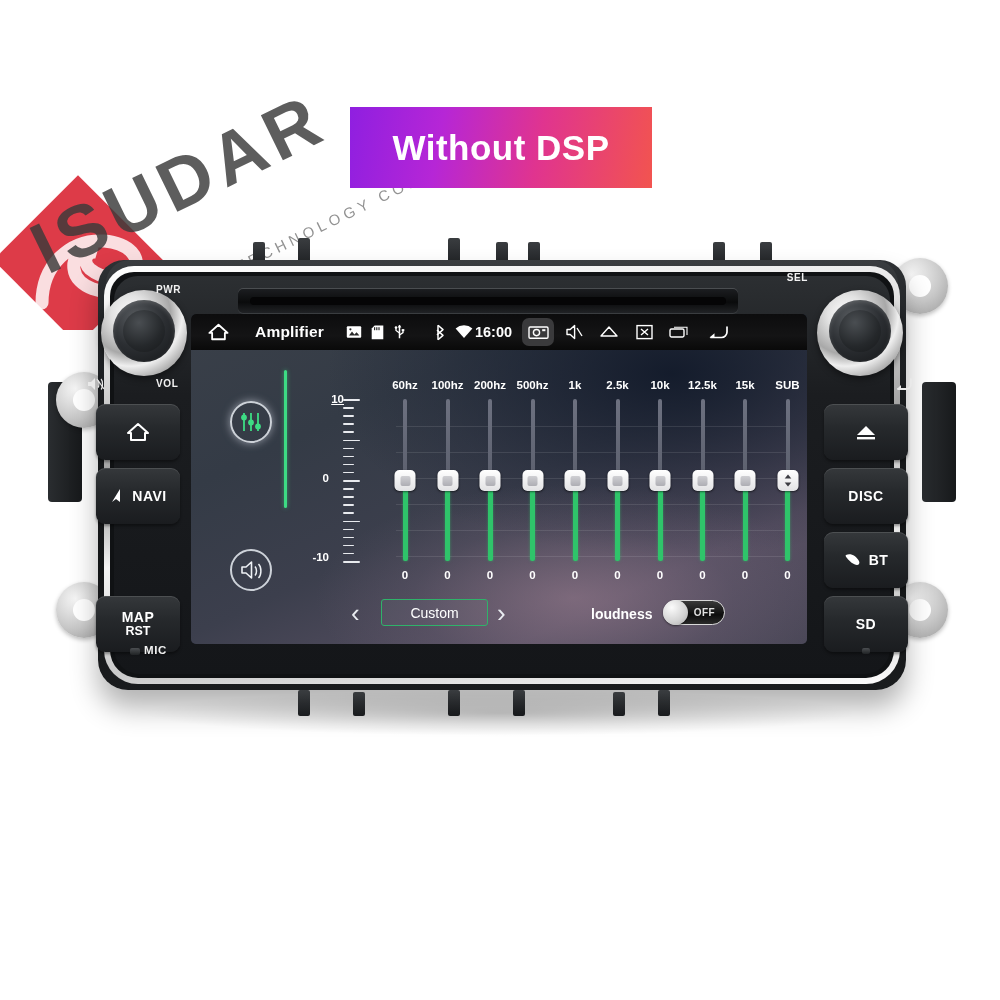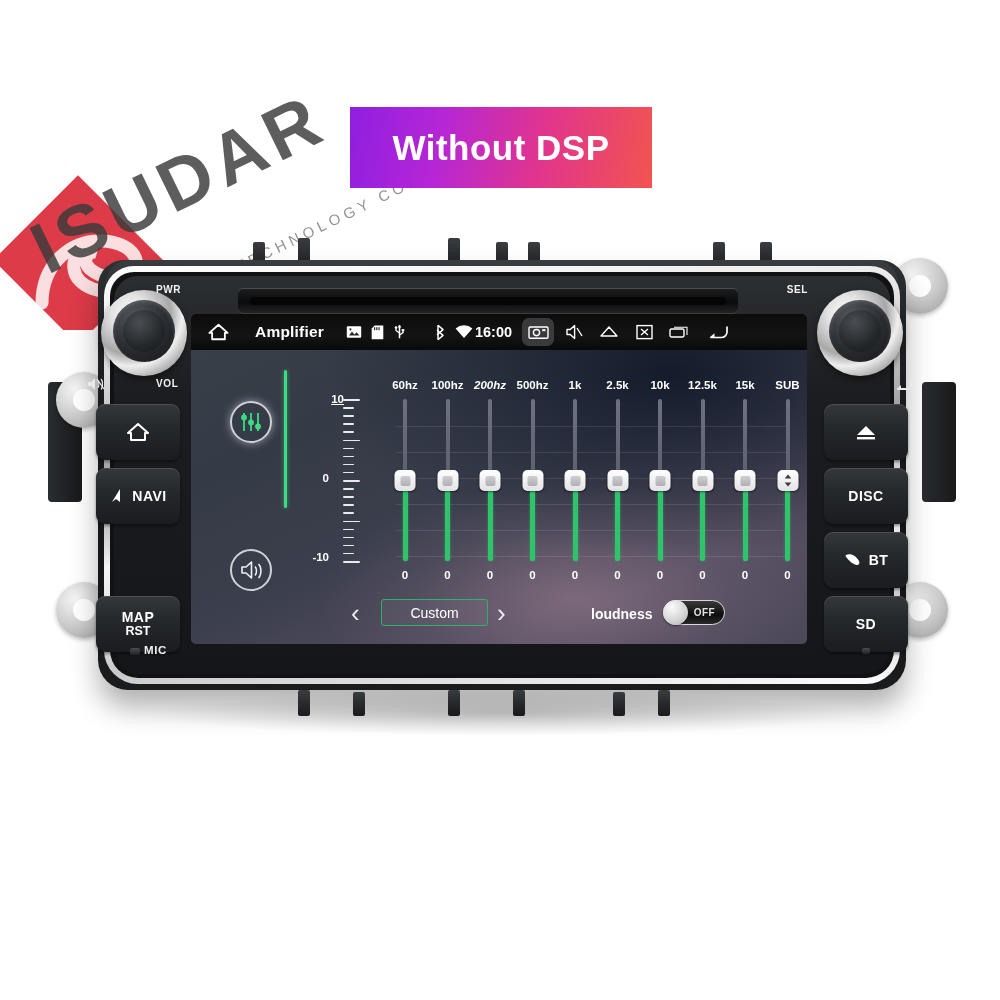--- a/index.html
+++ b/index.html
@@ -319,21 +319,21 @@
       </div>
     </div>
     <div class="sbtn" style="left:48px; top:344px;">
       <span class="t">MAP</span>
       <span class="t2">RST</span>
     </div>
     <div class="mic-dot" style="left:82px; top:396px;"></div>
     <div class="hu-label sm" style="left:96px; top:392px;">MIC</div>
 
     <div class="knob" style="right:53px; top:38px;"></div>
-    <div class="hu-label" style="right:148px; top:32px;">SEL</div>
+    <div class="hu-label" style="right:148px; top:20px;">SEL</div>
     <div class="hu-label" style="right:148px; top:126px;">TUN</div>
     <svg style="position:absolute; right:42px; top:124px; width:20px; height:16px;" viewBox="0 0 20 16">
       <path d="M17 3 L17 8 A5 5 0 0 1 12 13 L4 13" fill="none" stroke="#e9e9e9" stroke-width="1.8" stroke-linecap="round"></path>
       <path d="M7 9 L3 13 L7 13 Z" fill="#e9e9e9"></path>
     </svg>
 
     <div class="sbtn" style="right:48px; top:152px;">
       <svg width="26" height="18" viewBox="0 0 26 18">
         <path d="M13 3 L22 12 L4 12 Z" fill="#fff"></path>
         <rect x="4" y="14" width="18" height="2.4" fill="#fff"></rect>
@@ -505,21 +505,21 @@
               <i></i>
             </div>
             <div class="val" style="left: 214px; top: 255px;">0</div>
             <div class="freq-lab" style="left: 256.5px; top: 65px;">100hz</div>
             <div class="track" style="left: 254.5px; top: 85px; height: 162px;"></div>
             <div class="fill" style="left: 254px; top: 166px; height: 81px; background: rgb(47, 196, 106);"></div>
             <div class="thumb" style="left: 256.5px; top: 156px;">
               <i></i>
             </div>
             <div class="val" style="left: 256.5px; top: 255px;">0</div>
-            <div class="freq-lab" style="left: 299px; top: 65px; font-style: italic;">200hz</div>
+            <div class="freq-lab" style="left: 299px; top: 65px;">200hz</div>
             <div class="track" style="left: 297px; top: 85px; height: 162px;"></div>
             <div class="fill" style="left: 296.5px; top: 166px; height: 81px; background: rgb(47, 196, 106);"></div>
             <div class="thumb" style="left: 299px; top: 156px;">
               <i></i>
             </div>
             <div class="val" style="left: 299px; top: 255px;">0</div>
             <div class="freq-lab" style="left: 341.5px; top: 65px;">500hz</div>
             <div class="track" style="left: 339.5px; top: 85px; height: 162px;"></div>
             <div class="fill" style="left: 339px; top: 166px; height: 81px; background: rgb(47, 196, 106);"></div>
             <div class="thumb" style="left: 341.5px; top: 156px;">

